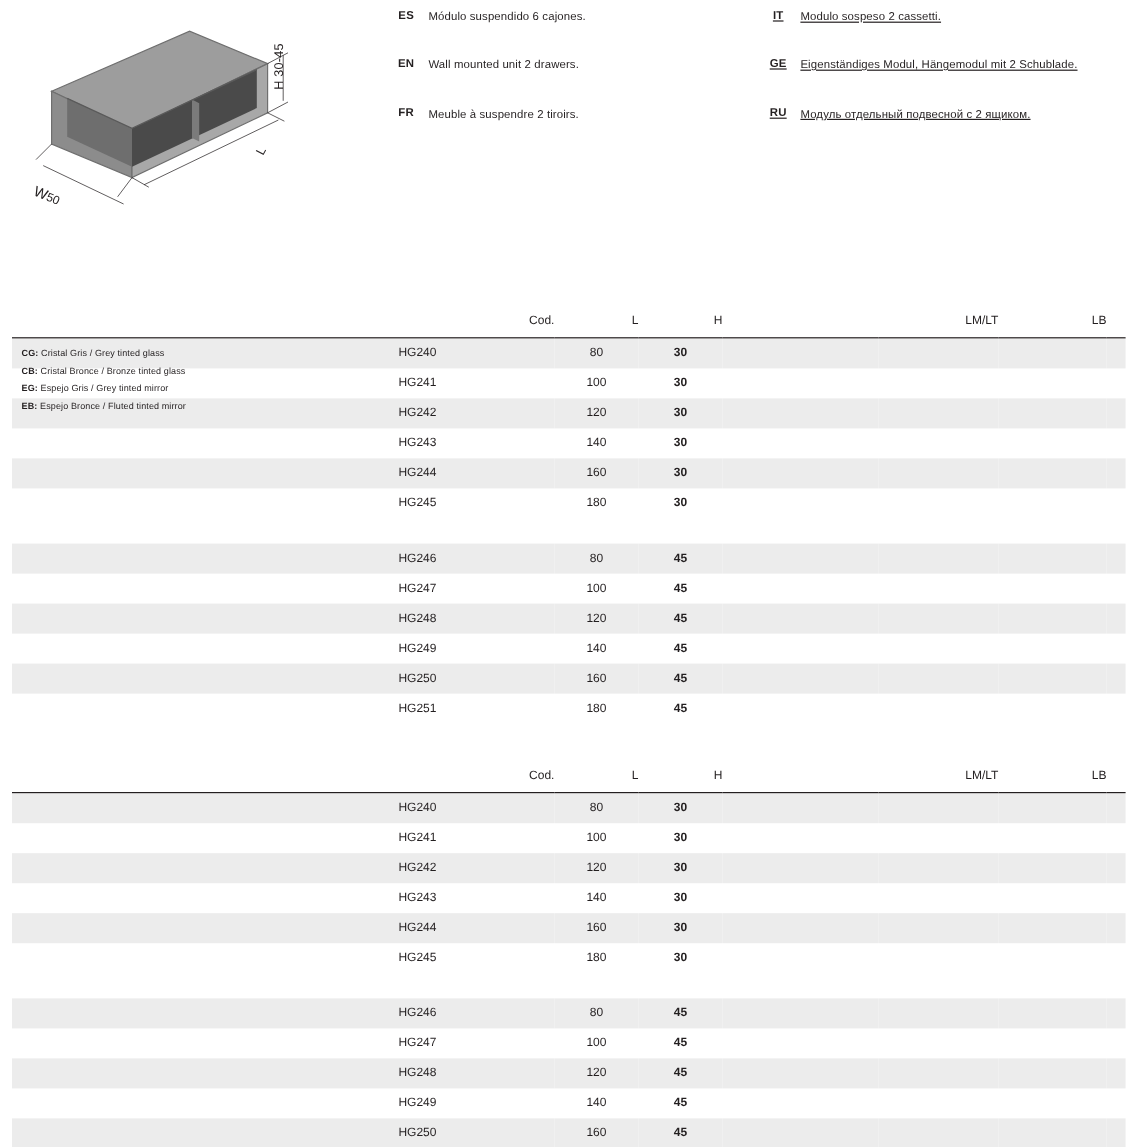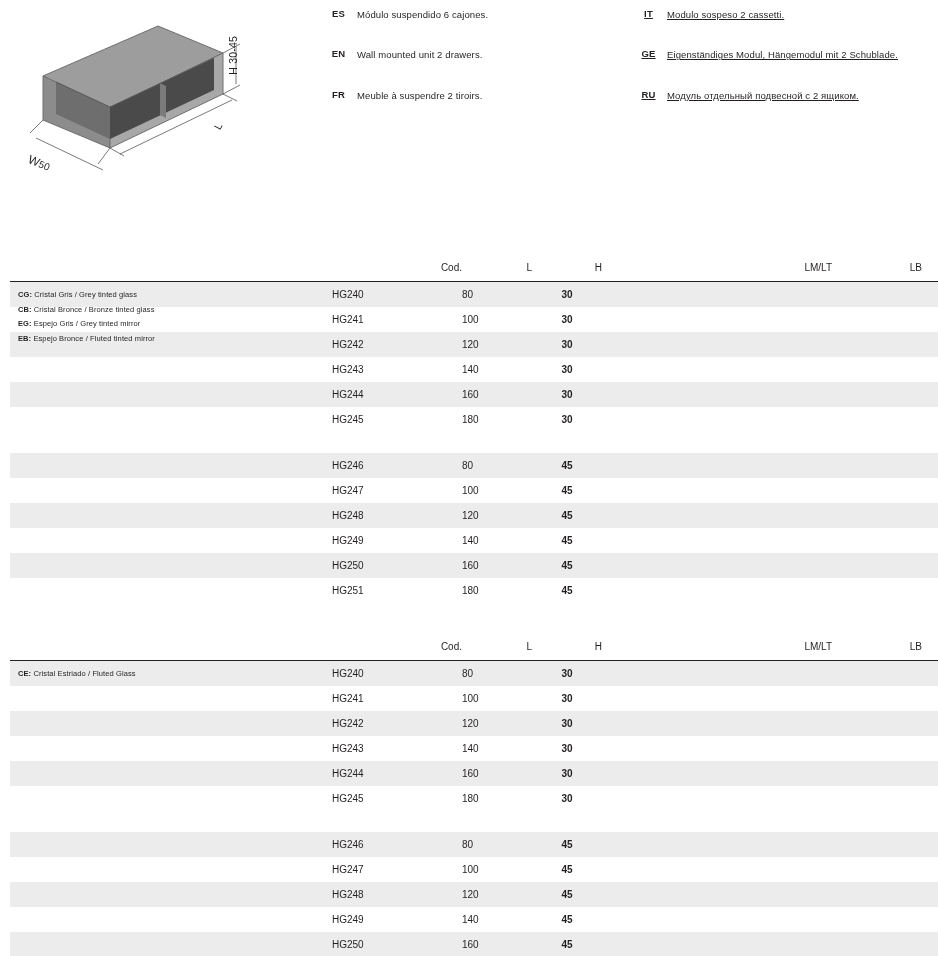--- a/index.html
+++ b/index.html
@@ -132,21 +132,21 @@
     font-size: 10px;
     padding: 7px 0;
     color: #231f20;
     height: 23px;
   }
   tr.alt td { background: #ececec; }
   tr.spacer td { height: 21px; padding: 0; background: transparent; }
 
   .c-cod { width: 130px; padding-left: 322px !important; }
   th.c-cod { padding-left: 322px !important; }
-  .c-l   { width: 60px; text-align: left; }
+  .c-l   { width: 60px; text-align: center; }
   .c-h   { width: 60px; text-align: center; font-weight: bold; }
   .c-gap { width: 170px; }
   .c-lmlt{ width: 110px; text-align: center; }
   .c-lb  { width: 90px; text-align: center; }
   .c-s3  { width: 70px; text-align: right; padding-right: 8px !important; }
 
   
   table.spec colgroup col.cod { width: 452px; }
   table.spec colgroup col.l   { width: 70px; }
   table.spec colgroup col.h   { width: 70px; }
@@ -375,25 +375,20 @@
           <td class="c-gap"></td>
           <td class="c-lmlt"></td>
           <td class="c-lb"></td>
           <td class="c-s3"></td>
         </tr>
     </tbody>
   </table>
 </div>
 
 <div class="table-block second">
-  <div class="legend">
-    <div class="legend-item">
-      <b>CE:</b><span> Cristal Estriado / Fluted Glass</span>
-    </div>
-  </div>
 
   <table class="spec">
     <colgroup>
       <col class="cod">
         <col class="l">
         <col class="h">
         <col class="gap">
         <col class="lmlt">
         <col class="lb">
         <col class="s3">

